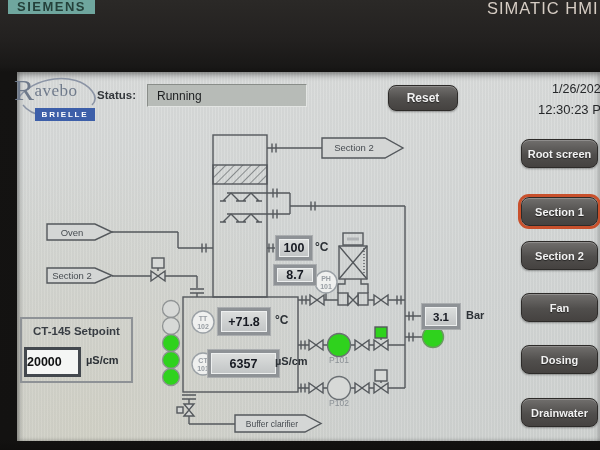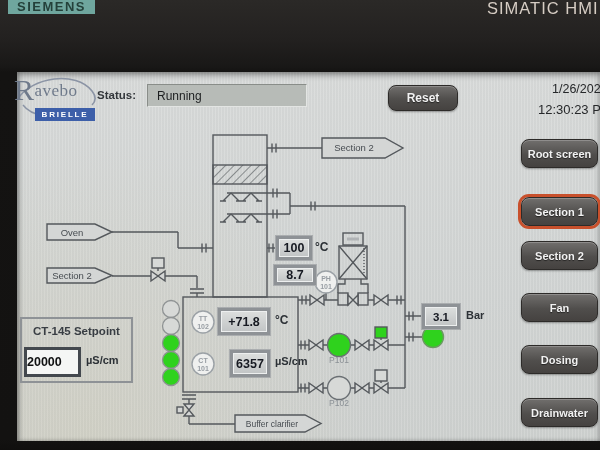--- a/index.html
+++ b/index.html
@@ -217,19 +217,19 @@
   </svg>
 
   <div class="disp" style="left:276px;top:236px;width:36px;height:24px">100</div>
   <div class="unit" style="left:315px;top:240px">°C</div>
 
   <div class="disp" style="left:274px;top:265px;width:42px;height:20px">8.7</div>
 
   <div class="disp" style="left:218px;top:308px;width:52px;height:27px">+71.8</div>
   <div class="unit" style="left:275px;top:313px">°C</div>
 
-  <div class="disp" style="left:230px;top:350px;width:40px;height:27px">6357</div>
+  <div class="disp" style="left:208px;top:350px;width:71px;height:27px">6357</div>
   <div class="unit small" style="left:275px;top:355px">µS/cm</div>
 
   <div class="disp" style="left:422px;top:304px;width:38px;height:25px;font-size:11.5px">3.1</div>
   <div class="unit small" style="left:466px;top:309px">Bar</div>
 
 </div>
 
 </body></html>

